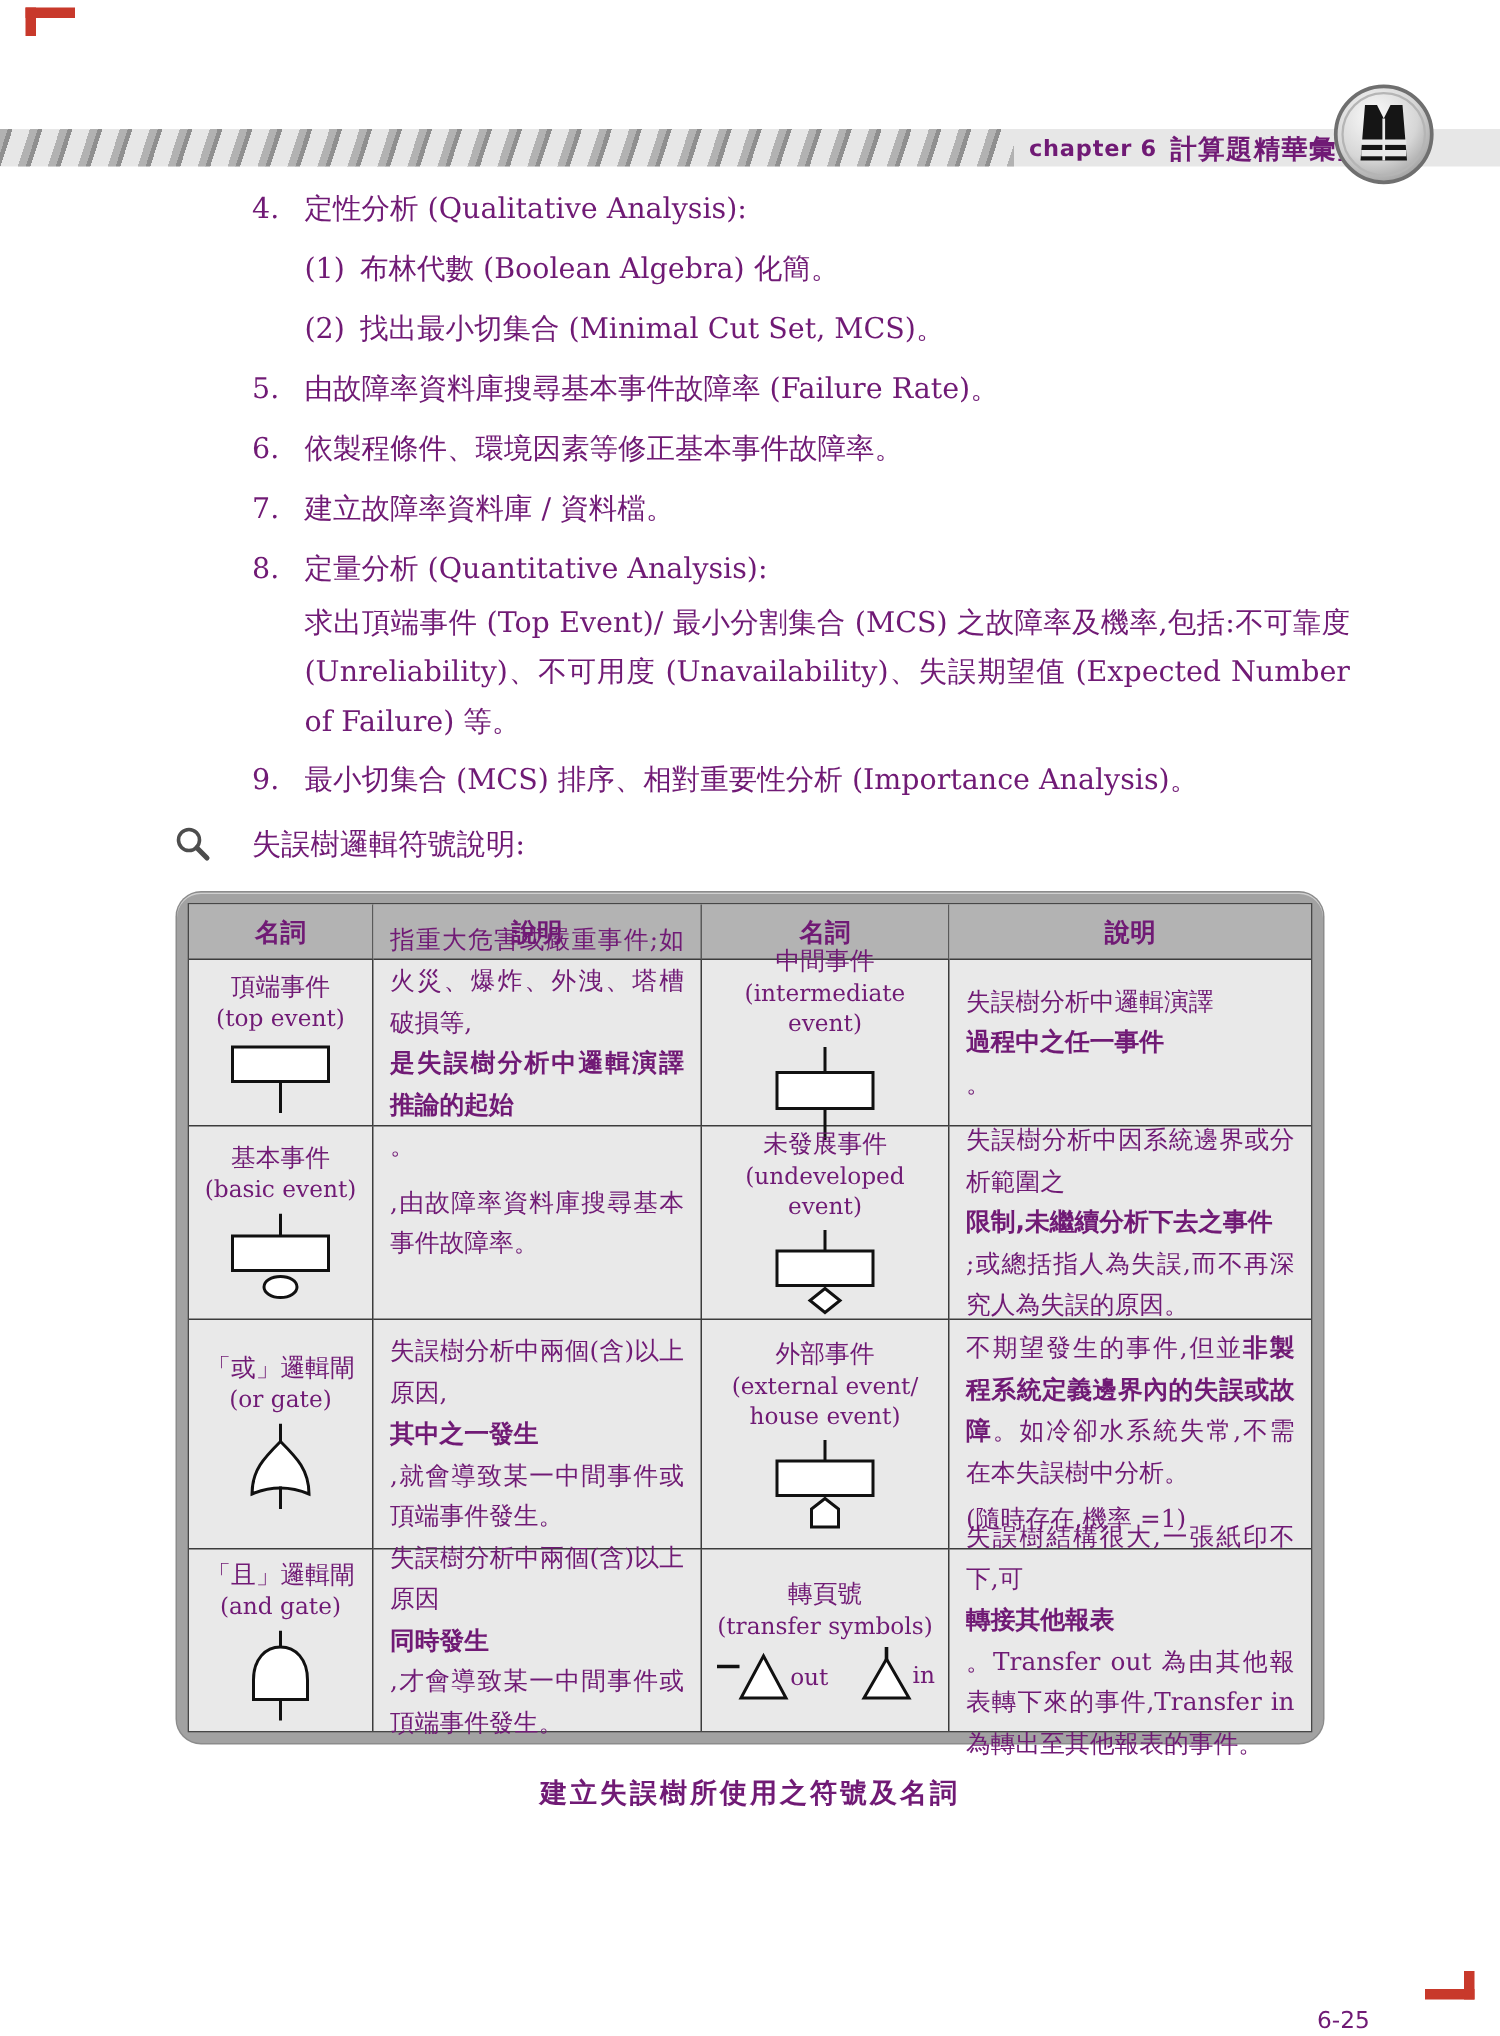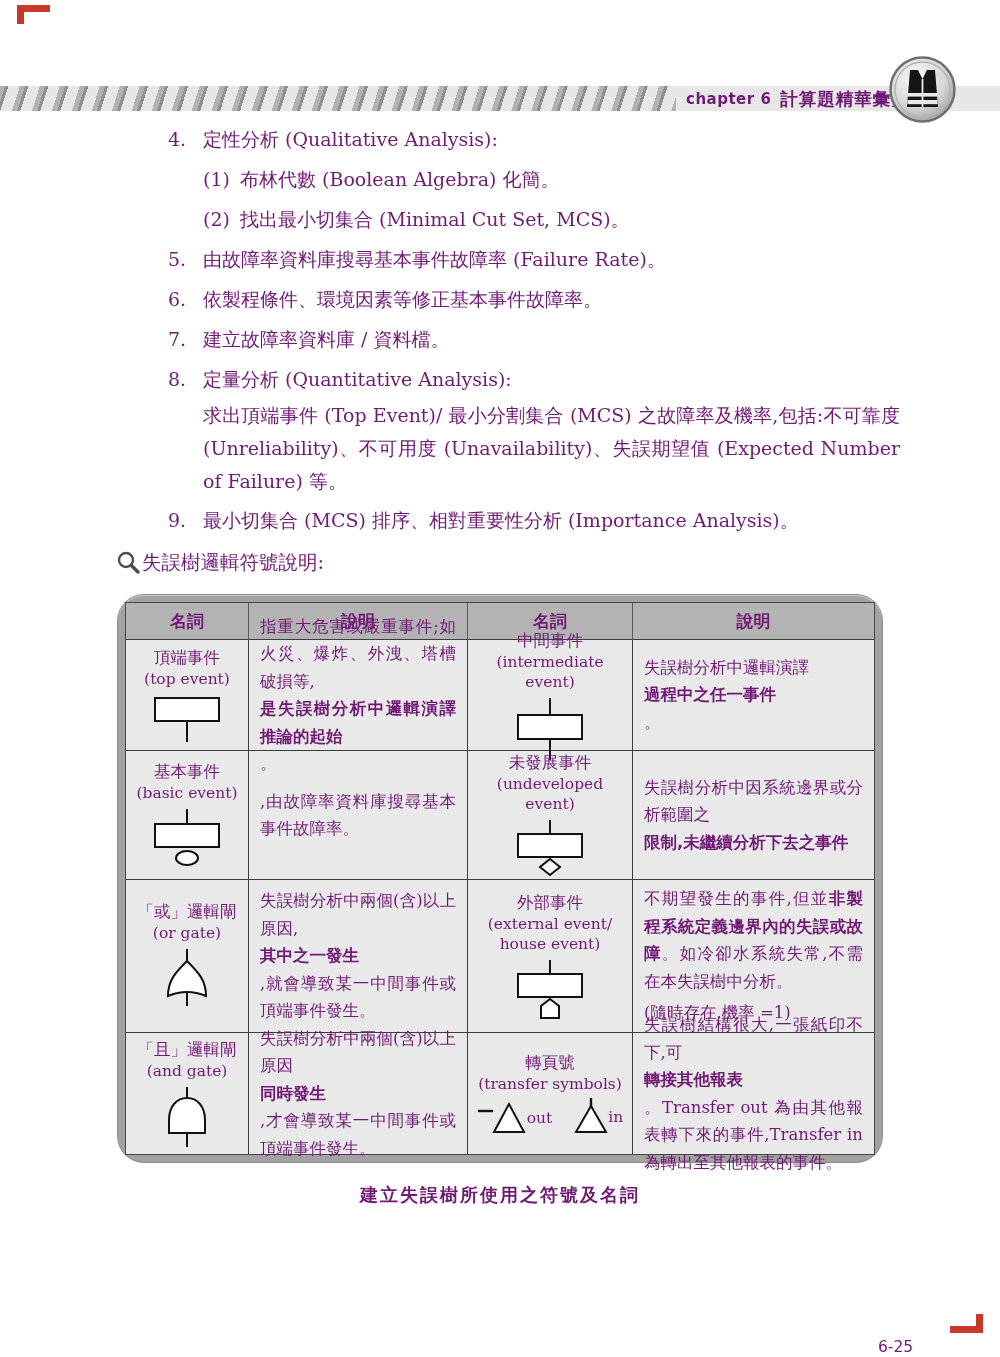--- a/index.html
+++ b/index.html
@@ -24,25 +24,25 @@
 
   
   .list { position:absolute; top:126px; left:168px; width:742px; font-size:19px; }
   .li   { display:flex; line-height:27px; margin-bottom:13px; }
   .li .num { width:35px; flex:none; }
   .sub  { margin-left:35px; }
   .sub .num { width:37px; }
   .body8 { margin:3px 0 9px 35px; width:697px; line-height:33px; text-align:justify; }
 
   
-  .section { position:absolute; top:549px; left:116px; display:flex; align-items:center; gap:1px; font-size:19.5px; }
+  .section { position:absolute; top:549px; left:116px; display:flex; align-items:center; gap:27px; font-size:19.5px; }
 
   
   .frame { position:absolute; top:595px; left:118px; width:764px; box-sizing:border-box;
-           background:#a2a2a2; border-radius:26px; padding:7px; box-shadow:0 0 0 1px #8b8b8b, inset 0 1px 0 #cfcfcf; }
+           background:#a2a2a2; border-radius:16px; padding:7px; box-shadow:0 0 0 1px #8b8b8b, inset 0 1px 0 #cfcfcf; }
   .grid  { display:grid; grid-template-columns:123px 219px 165px 241px;
            grid-template-rows:37px 111px 129px 153px 121px;
            background:#e9e9e9; border:1px solid #474747; }
   .hcell { background:#b3b3b3; font-family:"DejaVu Sans","Liberation Sans",sans-serif; font-weight:bold;
            font-size:17px; display:flex; align-items:center; justify-content:center;
            border-right:1px solid #5a5a5a; border-bottom:1px solid #3c3c3c; }
   .cell  { border-right:1px solid #3c3c3c; border-bottom:1px solid #3c3c3c; box-sizing:border-box; }
   .lastcol { border-right:none; }
   .lastrow { border-bottom:none; }
   .ncell { display:flex; flex-direction:column; align-items:center; justify-content:center; padding:4px 2px; }
@@ -202,20 +202,21 @@
           <svg width="70" height="58" viewBox="0 0 70 58">
             <line x1="35" y1="0" x2="35" y2="14" stroke="#111" stroke-width="2"></line>
             <rect x="3" y="14" width="64" height="23" fill="#fff" stroke="#111" stroke-width="2"></rect>
             <path d="M35,39 L45,47 L35,55 L25,47 Z" fill="#fff" stroke="#111" stroke-width="2"></path>
           </svg>
         </span>
       </div>
       <div class="cell dcell lastcol">
           <span>失誤樹分析中因系統邊界或分析範圍之</span>
           <span class="b">限制,未繼續分析下去之事件</span>
+          <span>;或總括指人為失誤,而不再深究人為失誤的原因。</span>
         </div>
 
       <div class="cell ncell">
         <span class="nname">「或」邏輯閘</span>
         <span class="en">(or gate)</span>
         <span class="sym">
           <svg width="56" height="62" viewBox="0 0 56 62">
             <line x1="28" y1="0" x2="28" y2="13" stroke="#111" stroke-width="2"></line>
             <path d="M28,12 C17,23 9,31 9,47 Q28,39 47,47 C47,31 39,23 28,12 Z" fill="#fff" stroke="#111" stroke-width="2"></path>
             <line x1="28" y1="42" x2="28" y2="57" stroke="#111" stroke-width="2"></line>

